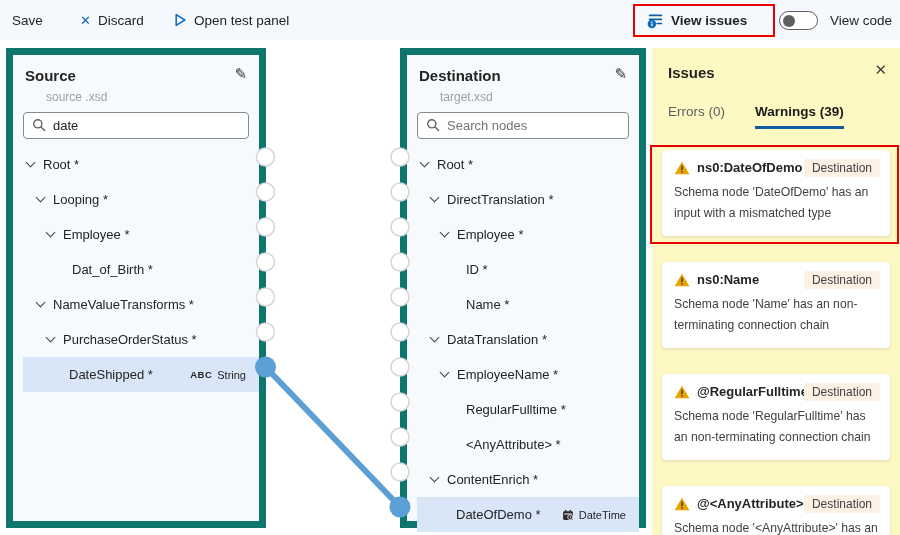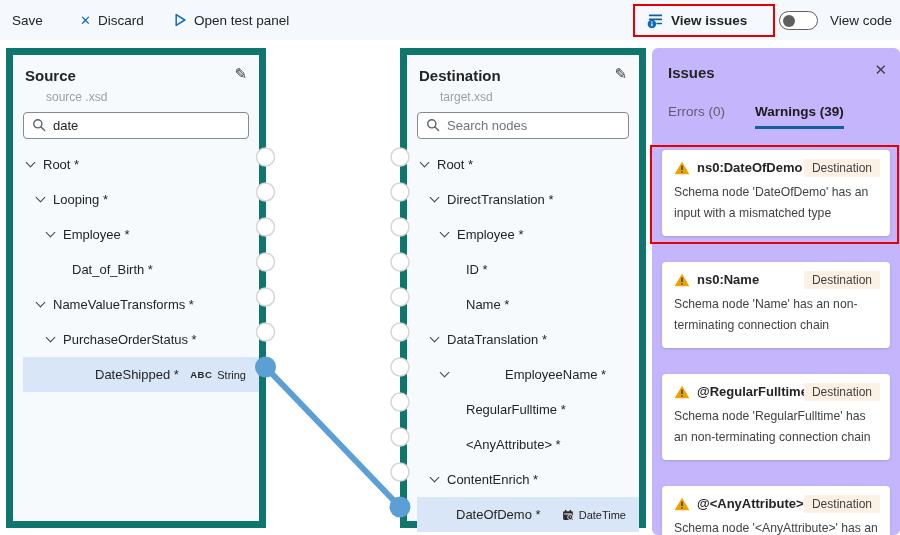--- a/index.html
+++ b/index.html
@@ -44,21 +44,21 @@
     font-size:13px; cursor:pointer; }
   .tree-row.selected { background:#d8e6f8; }
   .chev { width:7px; height:7px; border-right:1.5px solid #3f4246;
     border-bottom:1.5px solid #3f4246; transform:rotate(45deg);
     margin:-4px 9px 0 0; flex:none; }
   .node-badge { margin-left:auto; margin-right:13px; display:flex; align-items:center;
     gap:5px; font-size:11px; color:#242424; }
   .abc { font-weight:700; font-size:9.5px; letter-spacing:.5px; }
   
   #issues-panel { position:absolute; left:652px; top:48px; width:248px; height:487px;
-    background:#c4b5fd; z-index:2;border-radius:6px; }
+    background:#fef9c3; z-index:2; }
   .issues-title { position:absolute; top:16px; left:16px; font-size:15px; font-weight:700; }
   .close-x { position:absolute; top:13px; right:13px; font-size:15px; color:#424242; cursor:pointer; }
   .tabs { position:absolute; top:56px; left:16px; display:flex; gap:30px; }
   .tab { font-size:13.5px; color:#5c6066; padding-bottom:7px;
     border-bottom:3px solid transparent; cursor:pointer; }
   .tab.active { color:#1b1b1b; font-weight:700; border-bottom-color:#115ea3; }
   .cards { position:absolute; top:102px; left:10px; right:10px;
     display:flex; flex-direction:column; gap:26px; }
   .card { background:#fff; border-radius:4px; height:86px; padding:10px 12px;
     box-shadow:0 1px 3px rgba(0,0,0,.14); position:relative; }
@@ -135,21 +135,21 @@
         <span>Dat_of_Birth *</span>
       </div>
       <div class="tree-row" style="padding-left: 14px;">
         <span class="chev"></span>
         <span>NameValueTransforms *</span>
       </div>
       <div class="tree-row" style="padding-left: 24px;">
         <span class="chev"></span>
         <span>PurchaseOrderStatus *</span>
       </div>
-      <div class="tree-row selected" style="padding-left: 72px; justify-content: center;">
+      <div class="tree-row selected" style="padding-left: 46px; justify-content: center;">
         <span>DateShipped *</span>
         <span class="node-badge">
           <span class="abc">ABC</span>
           <span>String</span>
         </span>
       </div>
     </div>
 </div>
 
 <div class="panel" id="dest-panel">
@@ -179,21 +179,21 @@
       <div class="tree-row" style="padding-left: 49px;">
         <span>ID *</span>
       </div>
       <div class="tree-row" style="padding-left: 49px; text-align: center;">
         <span>Name *</span>
       </div>
       <div class="tree-row" style="padding-left: 14px;">
         <span class="chev"></span>
         <span>DataTranslation *</span>
       </div>
-      <div class="tree-row" style="padding-left: 24px; gap: 48px;">
+      <div class="tree-row" style="padding-left: 24px;">
         <span class="chev"></span>
         <span>EmployeeName *</span>
       </div>
       <div class="tree-row" style="padding-left: 49px;">
         <span>RegularFulltime *</span>
       </div>
       <div class="tree-row" style="padding-left: 49px;">
         <span>&lt;AnyAttribute&gt; *</span>
       </div>
       <div class="tree-row" style="padding-left: 14px;">

